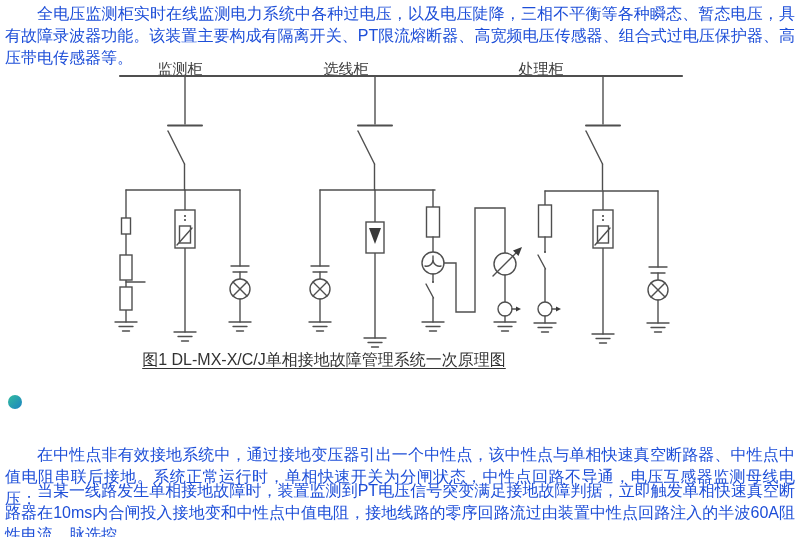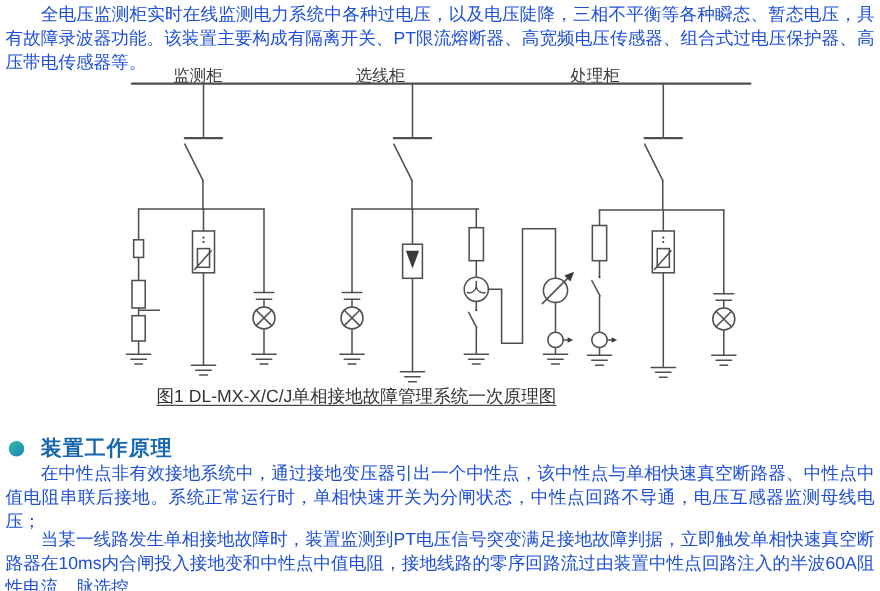--- a/index.html
+++ b/index.html
@@ -7,21 +7,21 @@
     width:800px;height:537px;position:relative;overflow:hidden;
     background:#ffffff;color:#3a3a3a;
     font-family:"Liberation Sans","DejaVu Sans",sans-serif;
   }
   .para{
     position:absolute;left:5px;right:5px;
     font-size:16px;line-height:22px;text-align:justify;text-indent:2em;
     color:#1d4ed8;
   }
   #intro{top:3px;}
-  #p2{top:420px;}
+  #p2{top:444px;}
   #p3{top:480px;}
   #figure{position:absolute;top:0;left:0;}
   #caption{
     position:absolute;top:350px;left:0;width:648px;text-align:center;
     font-size:16px;color:#323232;
   }
   #caption span{text-decoration:underline;text-underline-offset:3px;}
   #section-header{
     position:absolute;top:395px;left:8px;
     display:flex;align-items:center;gap:15px;
@@ -173,17 +173,16 @@
     </g>
   </g>
 </svg>
 
 <div id="caption">
   <span>图1 DL-MX-X/C/J单相接地故障管理系统一次原理图</span>
 </div>
 
 <div id="section-header">
   <span class="bullet"></span>
-  <span class="heading">装置工作原理</span>
 </div>
 
 <div id="p2" class="para">在中性点非有效接地系统中，通过接地变压器引出一个中性点，该中性点与单相快速真空断路器、中性点中值电阻串联后接地。系统正常运行时，单相快速开关为分闸状态，中性点回路不导通，电压互感器监测母线电压；</div>
 <div id="p3" class="para">当某一线路发生单相接地故障时，装置监测到PT电压信号突变满足接地故障判据，立即触发单相快速真空断路器在10ms内合闸投入接地变和中性点中值电阻，接地线路的零序回路流过由装置中性点回路注入的半波60A阻性电流，脉选控</div>
 
 </body></html>

